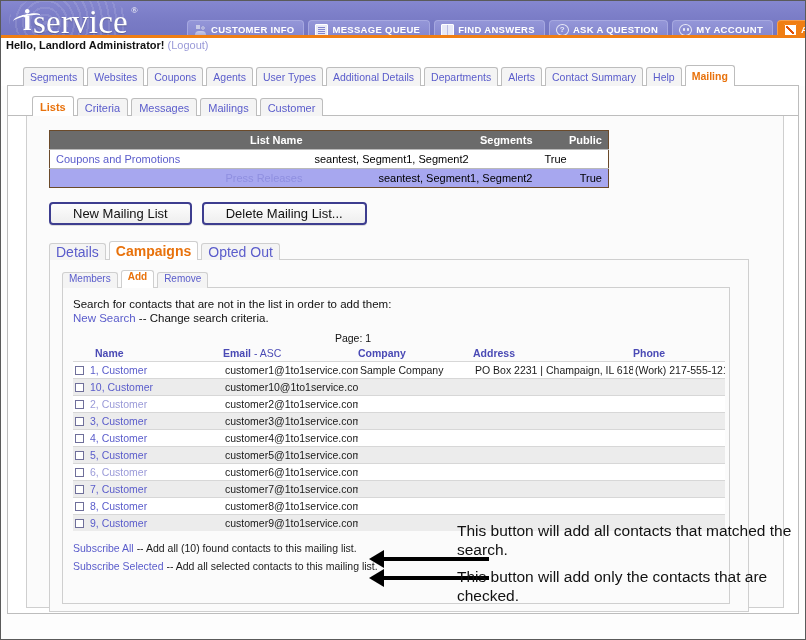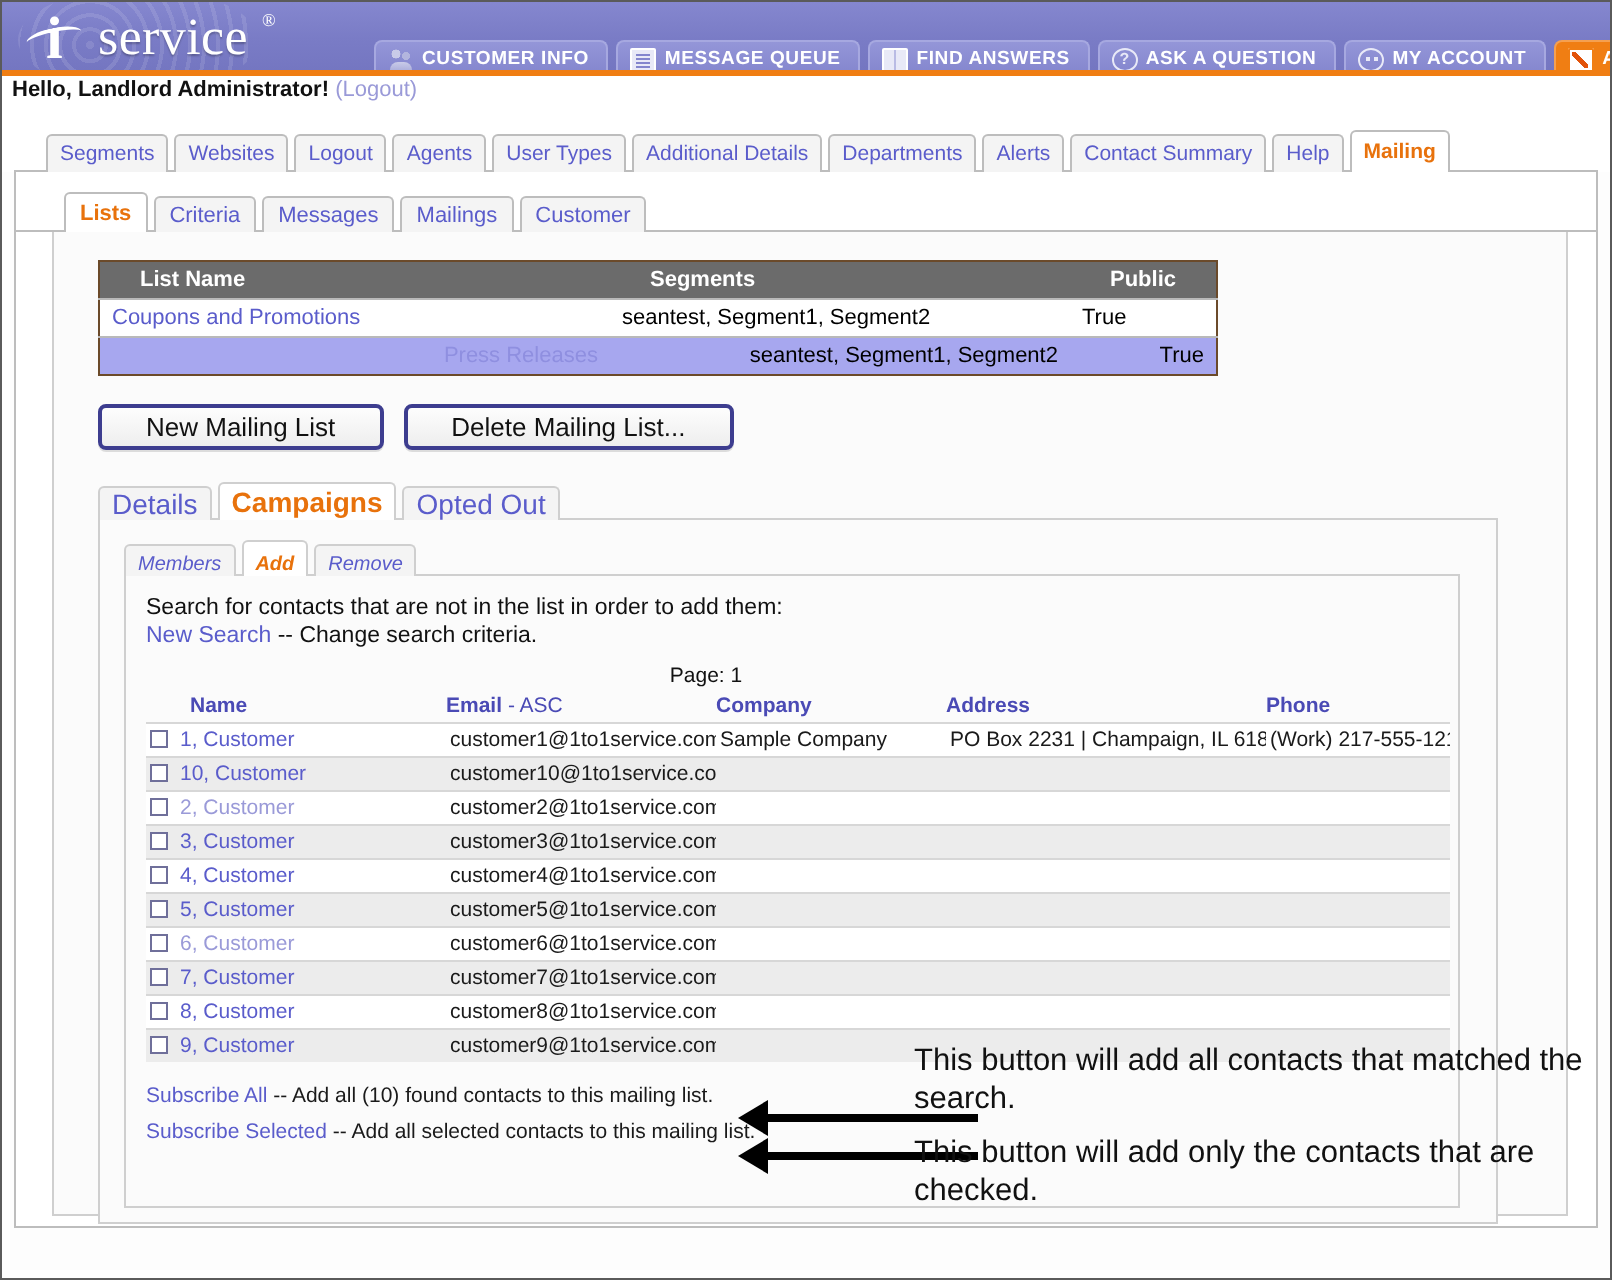--- a/index.html
+++ b/index.html
@@ -33,23 +33,23 @@
     width: 180px; height: 36px;
   }
   .logo-arcs{
     position:absolute;left:0;top:-8px;width:120px;height:52px;
     border-radius:50%;
     background:
       repeating-radial-gradient(circle at 30% 55%, rgba(255,255,255,.12) 0 2px, rgba(255,255,255,0) 2px 7px);
     opacity:.9;
   }
   .logo-text{
-    position:absolute; left:40px; top:2px;
+    position:absolute; left:24px; top:2px;
     font-family:"Liberation Serif", serif;
-    font-size:26px; color:#ffffff; letter-spacing:.2px;
+    font-size:33px; color:#ffffff; letter-spacing:.2px;
     text-shadow: 0 1px 1px rgba(0,0,0,.25);
   }
   .logo-i{
     position:absolute; left:14px; top:1px;
     font-family:"Liberation Serif", serif;
     font-size:30px; color:#ffffff; font-weight:bold;
   }
   .logo-swoosh{
     position:absolute;left:4px;top:12px;width:28px;height:9px;
     border-top:2px solid #ffffff; border-radius:50%;
@@ -207,24 +207,24 @@
   .mlist {
     width: 560px;
     border: 1px solid #6b4a2a;
     border-collapse: collapse;
     font-size: 11px;
     margin-left: 2px;
   }
   .mlist th {
     background: #6b6b6b;
     color: #ffffff;
-    text-align: left;
+    text-align: right;
     font-weight: bold;
     font-size: 11px;
-    padding: 3px 20px;
+    padding: 3px 6px;
     border: none;
   }
   .mlist td {
     padding: 3px 6px;
     border-top: 1px solid #b9b9b9;
   }
   .mlist tr.row-normal { background: #ffffff; }
   .mlist tr.row-normal td:first-child { color: #5a5ccb; }
   .mlist tr.row-selected { background: #a7a7ef; text-align: right; }
   .mlist tr.row-selected td:first-child { color: #8f8fe0; }
@@ -270,24 +270,24 @@
     padding: 10px 0 0 12px;
     position: relative;
   }
 
   .tabstrip4{
     display:flex;align-items:flex-end;gap:3px;
     border-bottom:1px solid #cfcfcf;
     height:18px; width:668px;
   }
   .tab4{
-    height:16px;padding:0 6px;display:flex;align-items:flex-end;
+    height:16px;padding:0 6px;display:flex;align-items:flex-start;
     font-size:10px;color:#5a5ccb;background:#f4f4f4;
     border:1px solid #cfcfcf;border-bottom:none;border-radius:3px 3px 0 0;
-    position:relative;top:1px;font-style:italic;
+    position:relative;top:1px;
   }
   .tab4.active{background:#fff;color:#e8720c;font-weight:bold;height:18px;z-index:2;}
 
   .add-panel{
     border:1px solid #cfcfcf;border-top:none;background:#fbfbfb;
     width:668px; height:316px;
     padding: 10px 8px 0 10px;
     position:relative;
   }
   .search-line { font-size: 11.5px; color:#111; margin-bottom:2px; }
@@ -403,21 +403,21 @@
 
   <div class="admin-wrap">
     <div class="tabstrip">
       <div class="tab">
           <span>Segments</span>
         </div>
       <div class="tab">
           <span>Websites</span>
         </div>
       <div class="tab">
-          <span>Logout</span>
+          <span>Coupons</span>
         </div>
       <div class="tab">
           <span>Agents</span>
         </div>
       <div class="tab">
           <span>User Types</span>
         </div>
       <div class="tab">
           <span>Additional Details</span>
         </div>

